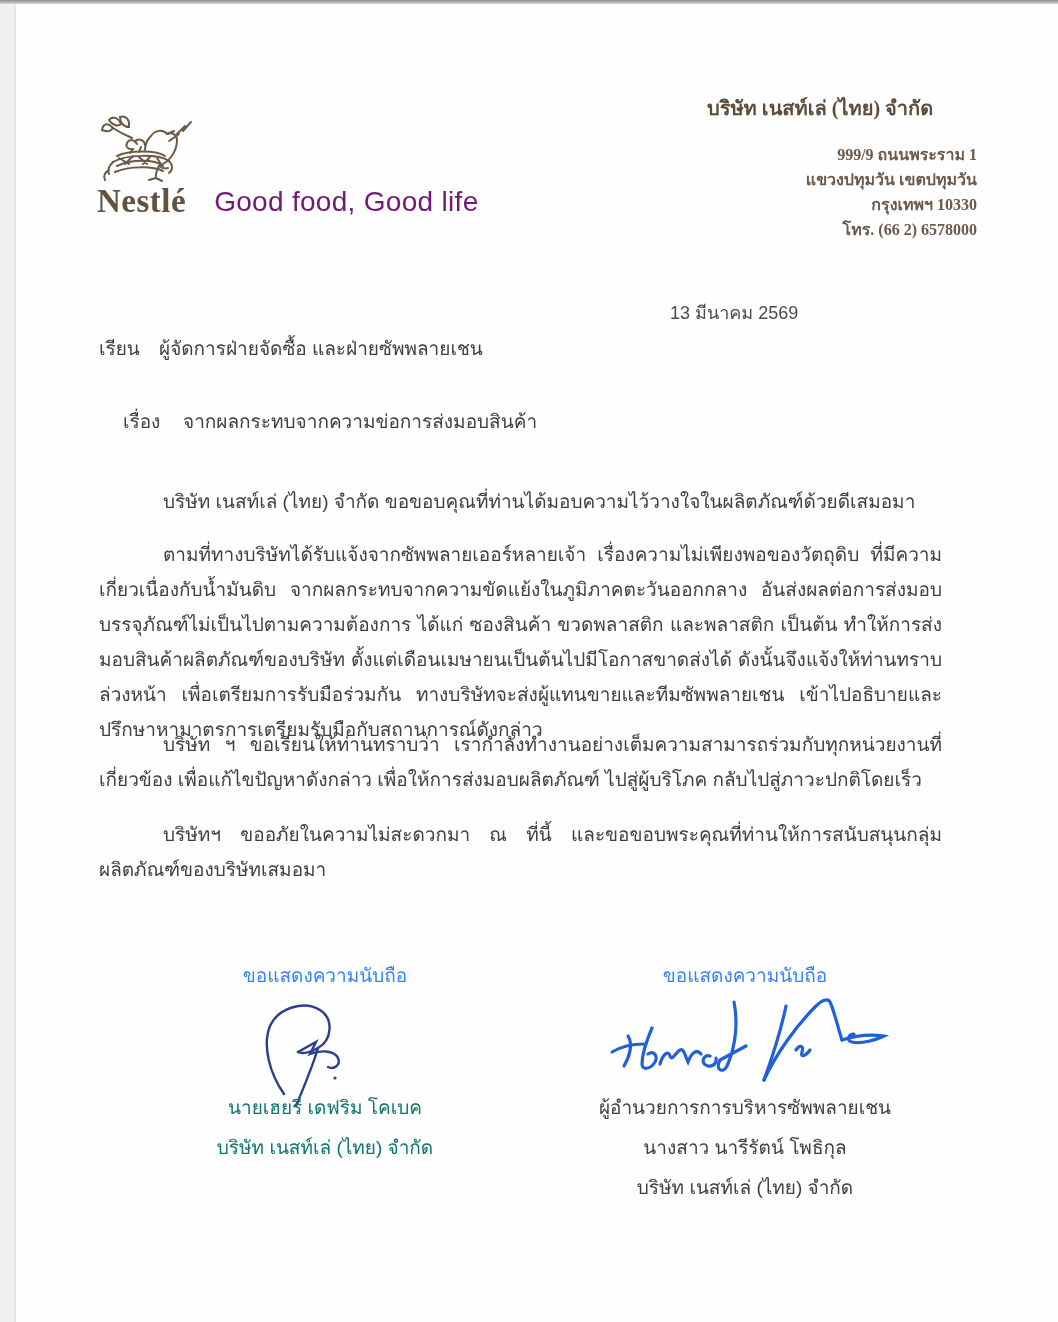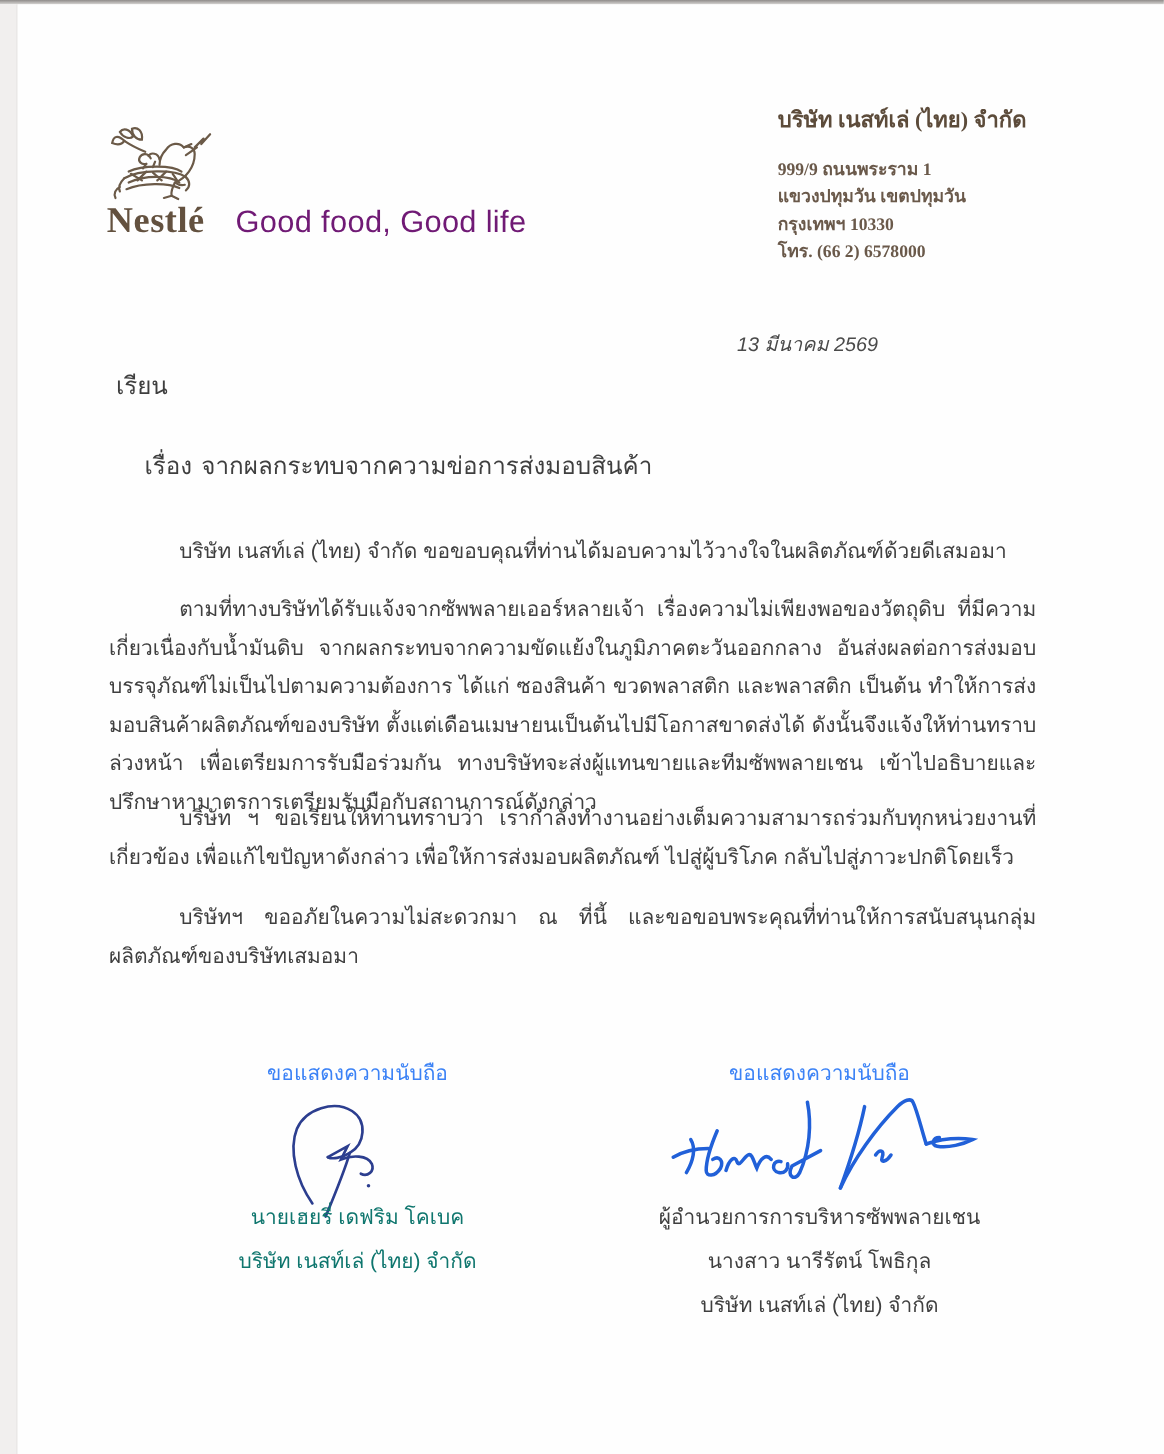--- a/index.html
+++ b/index.html
@@ -28,24 +28,24 @@
     font-weight:bold;font-size:33px;color:#63513f;letter-spacing:.5px;
   }
   .brand-tagline{
     margin-left:28px;font-size:28px;color:#701a75;font-weight:400;letter-spacing:.3px;
   }
   .letterhead-right{
     position:absolute;left:707px;top:92px;width:270px;
     font-family:"Liberation Serif","DejaVu Serif",serif;color:#63513f;
   }
   .lh-company{font-size:20px;font-weight:bold;margin:0 0 18px 0;color:#5c4b3a;}
-  .lh-line{font-size:16px;font-weight:bold;line-height:25px;color:#6a594a;margin:0;}
+  .lh-line{font-size:16px;font-weight:bold;line-height:25px;color:#6a594a;margin:0;text-align:right;}
   
-  .date-line{position:absolute;left:670px;top:298px;font-size:18px;color:#4a4a4a;font-style:italic;}
-  .field-row{position:absolute;left:99px;width:760px;display:flex;font-size:22px;color:#3f3f3f;text-align:center;}
+  .date-line{position:absolute;left:670px;top:298px;font-size:18px;color:#4a4a4a;}
+  .field-row{position:absolute;left:99px;width:760px;display:flex;font-size:19px;color:#3f3f3f;}
   .field-row .lbl{width:60px;flex:0 0 60px;}
   .row-to{top:333px;}
   .row-subject{top:406px;margin-left:24px;}
   .para{
     position:absolute;left:99px;width:843px;margin:0;
     font-size:19px;line-height:35px;color:#3f3f3f;
     text-align:justify;text-indent:64px;
   }
   .p1{top:484px;}
   .p2{top:537px;}
@@ -102,20 +102,21 @@
   <p class="lh-line">999/9 ถนนพระราม 1</p>
   <p class="lh-line">แขวงปทุมวัน เขตปทุมวัน</p>
   <p class="lh-line">กรุงเทพฯ 10330</p>
   <p class="lh-line">โทร. (66 2) 6578000</p>
 </div>
 
 <div class="date-line">13 มีนาคม 2569</div>
 
 <div class="field-row row-to">
   <span class="lbl">เรียน</span>
+  <span class="val">ผู้จัดการฝ่ายจัดซื้อ และฝ่ายซัพพลายเชน</span>
 </div>
 <div class="field-row row-subject">
   <span class="lbl">เรื่อง</span>
   <span class="val">จากผลกระทบจากความข่อการส่งมอบสินค้า</span>
 </div>
 
 <p class="para p1">บริษัท เนสท์เล่ (ไทย) จำกัด ขอขอบคุณที่ท่านได้มอบความไว้วางใจในผลิตภัณฑ์ด้วยดีเสมอมา</p>
 <p class="para p2">ตามที่ทางบริษัทได้รับแจ้งจากซัพพลายเออร์หลายเจ้า เรื่องความไม่เพียงพอของวัตถุดิบ ที่มีความเกี่ยวเนื่องกับน้ำมันดิบ จากผลกระทบจากความขัดแย้งในภูมิภาคตะวันออกกลาง อันส่งผลต่อการส่งมอบบรรจุภัณฑ์ไม่เป็นไปตามความต้องการ ได้แก่ ซองสินค้า ขวดพลาสติก และพลาสติก เป็นต้น ทำให้การส่งมอบสินค้าผลิตภัณฑ์ของบริษัท ตั้งแต่เดือนเมษายนเป็นต้นไปมีโอกาสขาดส่งได้ ดังนั้นจึงแจ้งให้ท่านทราบล่วงหน้า เพื่อเตรียมการรับมือร่วมกัน ทางบริษัทจะส่งผู้แทนขายและทีมซัพพลายเชน เข้าไปอธิบายและปรึกษาหามาตรการเตรียมรับมือกับสถานการณ์ดังกล่าว</p>
 <p class="para p3">บริษัท ฯ ขอเรียนให้ท่านทราบว่า เรากำลังทำงานอย่างเต็มความสามารถร่วมกับทุกหน่วยงานที่เกี่ยวข้อง เพื่อแก้ไขปัญหาดังกล่าว เพื่อให้การส่งมอบผลิตภัณฑ์ ไปสู่ผู้บริโภค กลับไปสู่ภาวะปกติโดยเร็ว</p>
 <p class="para p4">บริษัทฯ ขออภัยในความไม่สะดวกมา ณ ที่นี้ และขอขอบพระคุณที่ท่านให้การสนับสนุนกลุ่มผลิตภัณฑ์ของบริษัทเสมอมา</p>

